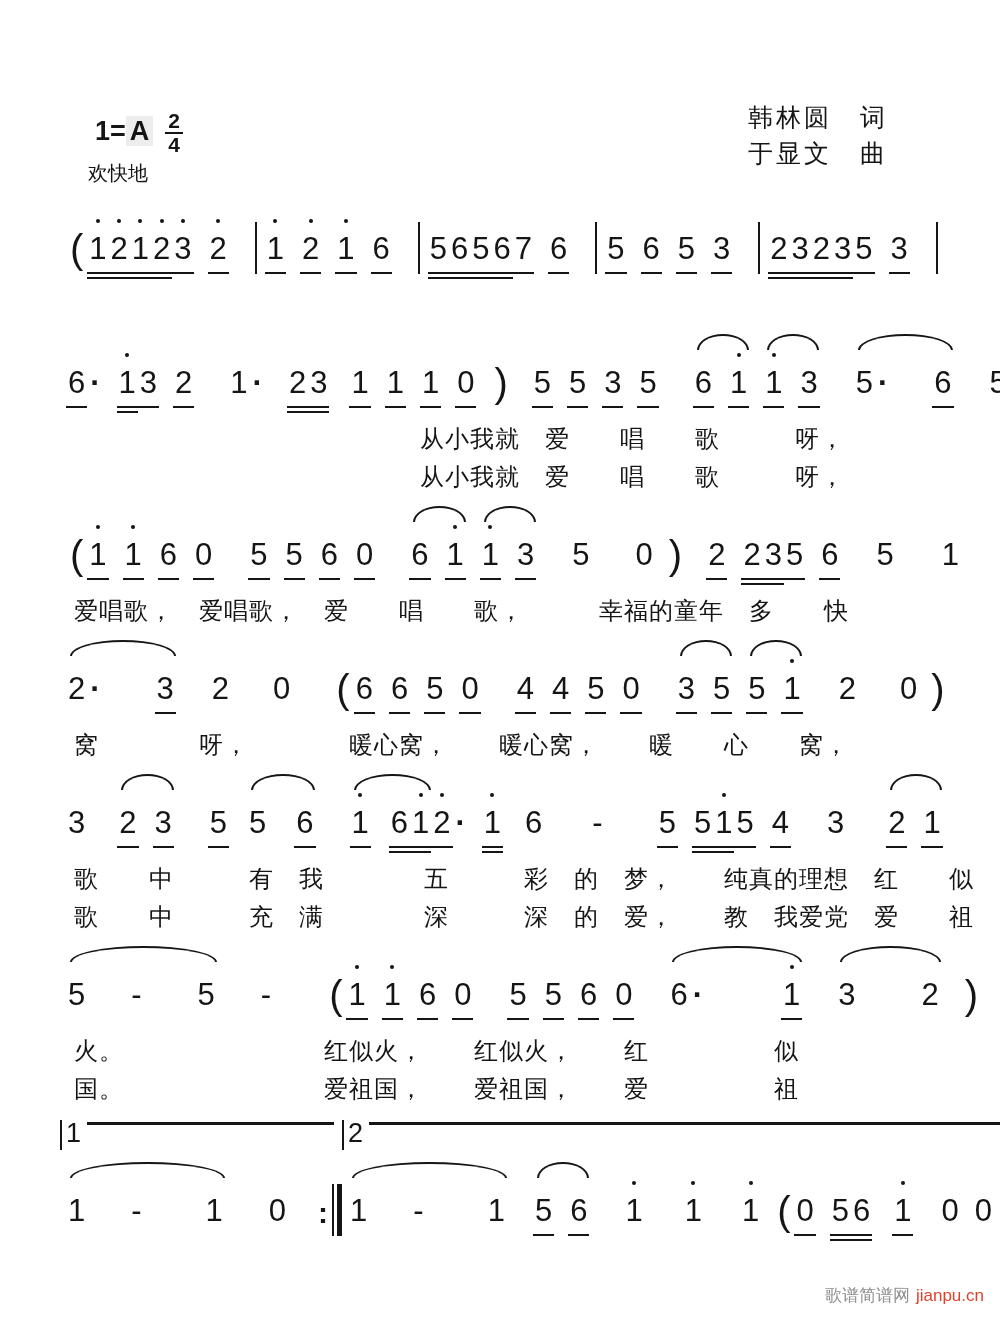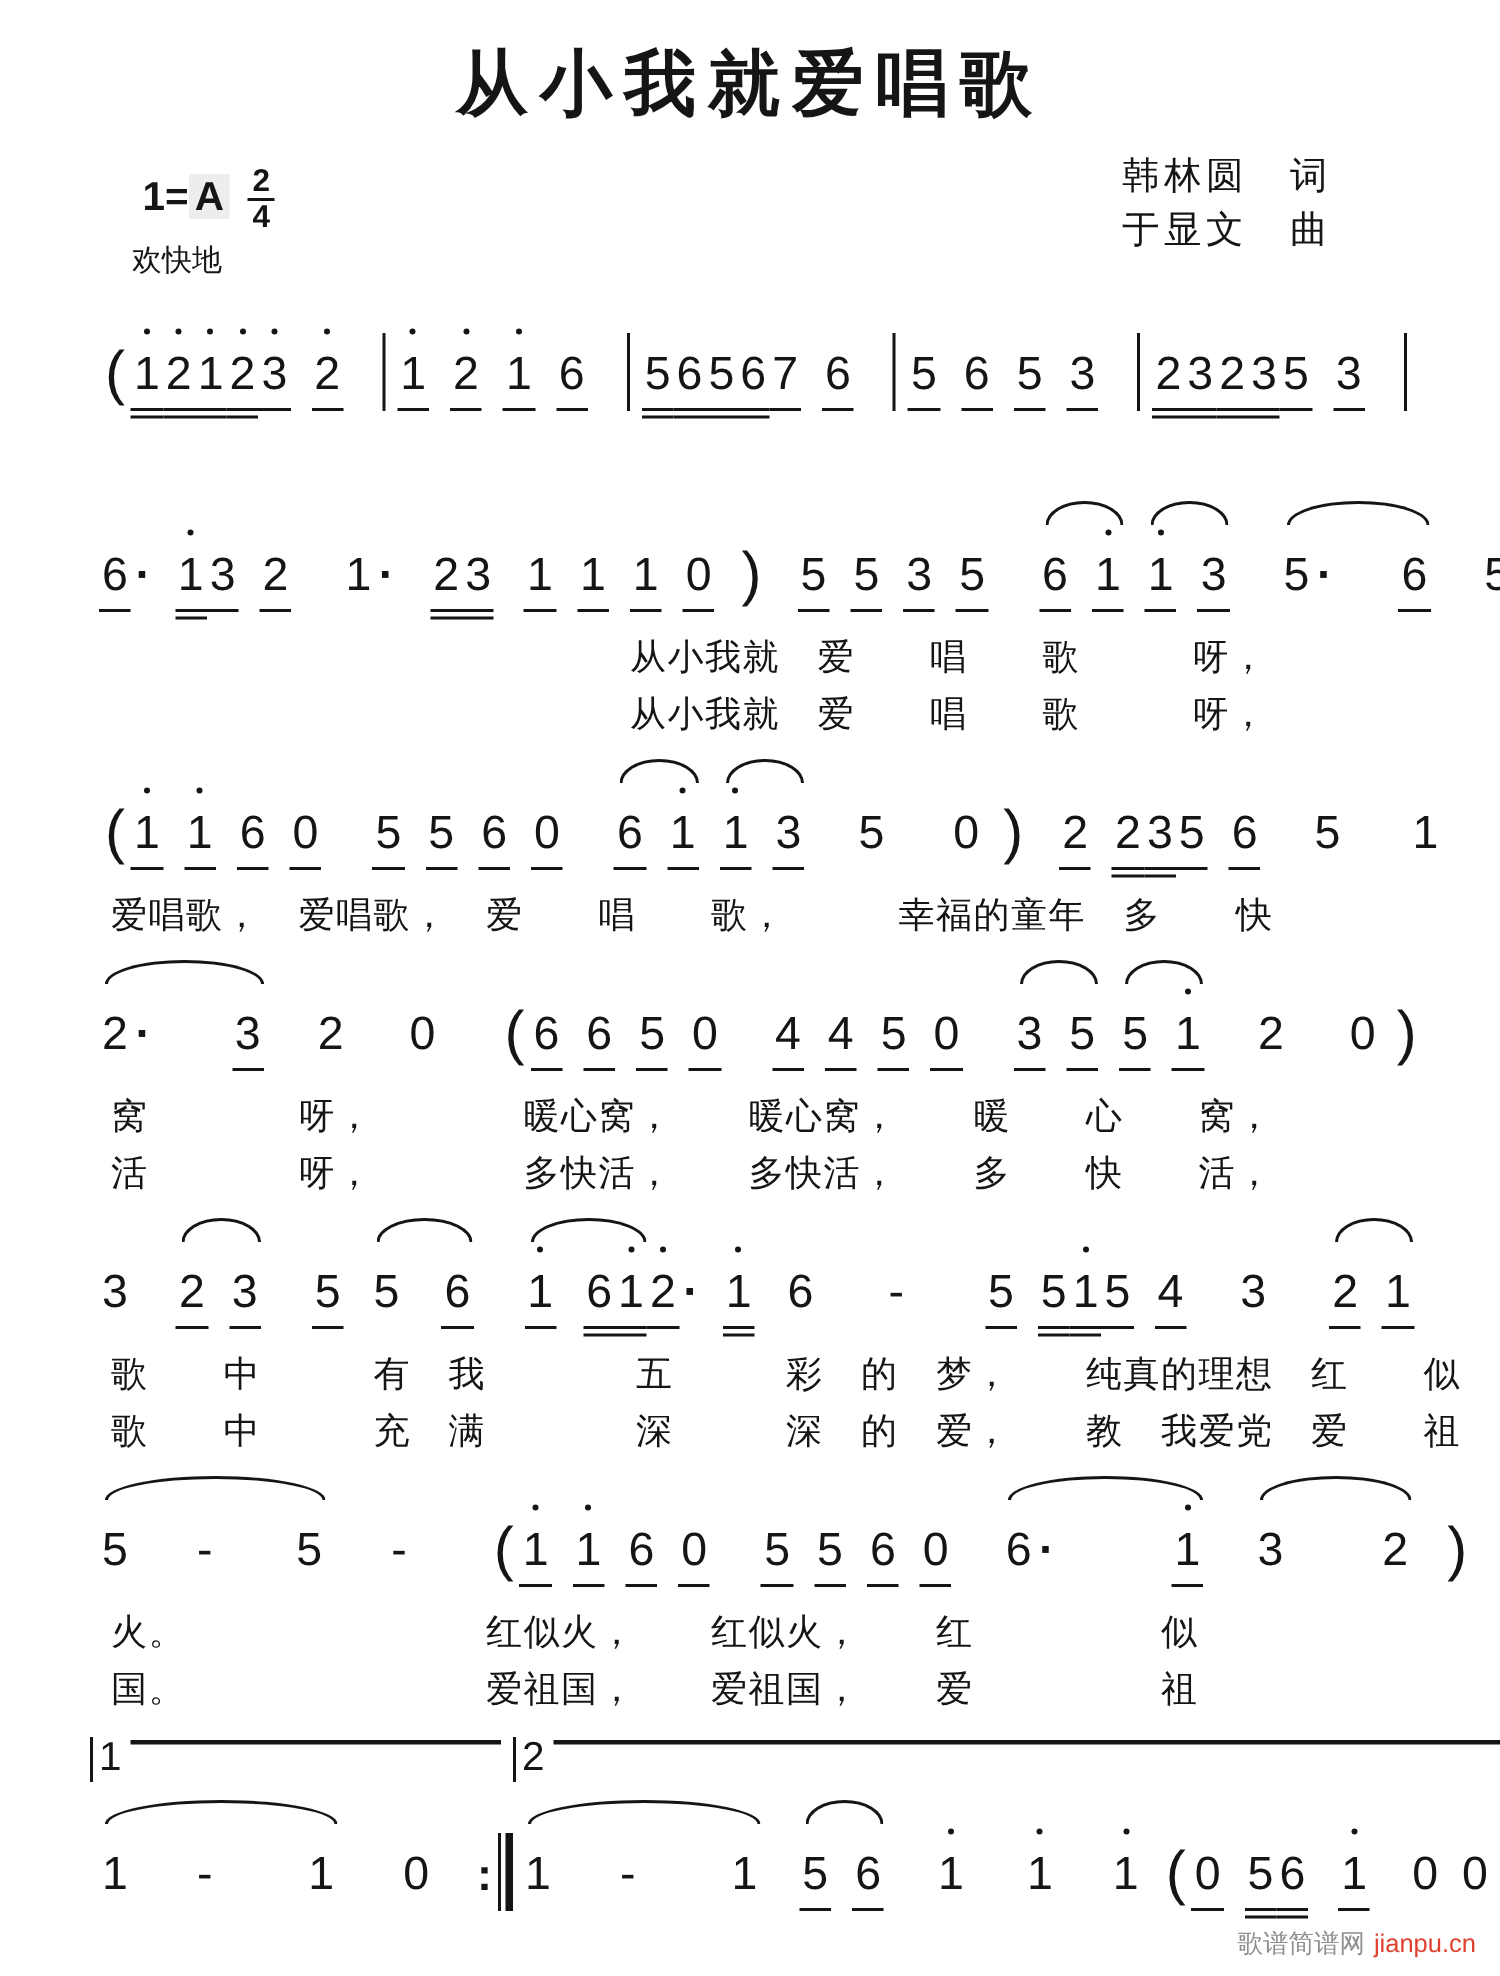--- a/index.html
+++ b/index.html
@@ -49,21 +49,20 @@
   .lyric-row{height:36px;line-height:38px;font-size:24px;letter-spacing:1px;margin-top:8px;
              font-family:"Liberation Serif",serif;white-space:pre;}
   .lyric-row + .lyric-row{margin-top:2px;}
   .footer{position:absolute;right:16px;bottom:10px;font-size:17px;white-space:nowrap;}
   .site{margin-right:6px;}
 </style>
 </head>
 <body>
 
 <div class="page">
-  <div class="title">从小我就爱唱歌</div>
 
   <div class="keysig"><span class="kbase">1=</span><span class="kletter">A</span><span class="frac">
         <span class="num">2</span>
         <span class="den">4</span>
       </span>
   </div>
 
   <div class="tempo">欢快地</div>
 
   <div class="credits">
@@ -387,21 +386,20 @@
           <div class="tok note" style="margin-right: 12px;">
             <span class="glyph">0</span>
           </div>
           <div class="tok paren">)</div>
           <div class="tok bar"></div>
           <div class="arc" style="left: 2px; width: 102px;"></div>
           <div class="arc" style="left: 612px; width: 48px;"></div>
           <div class="arc" style="left: 682px; width: 48px;"></div>
         </div>
         <div class="lyric-row" style="padding-left: 6px;">窝　　　　呀，　　　　暖心窝，　　暖心窝，　　暖　　心　　窝，</div>
-        <div class="lyric-row" style="padding-left: 6px;">活　　　　呀，　　　　多快活，　　多快活，　　多　　快　　活，</div>
       </div>
       <div class="line-block">
         <div class="note-row">
           <div class="tok note" style="margin-right: 34px;">
             <span class="glyph">3</span>
           </div>
           <div class="tok note u1">
             <span class="glyph">2<i class="ul ul1"></i></span>
           </div>
           <div class="tok note u1">

